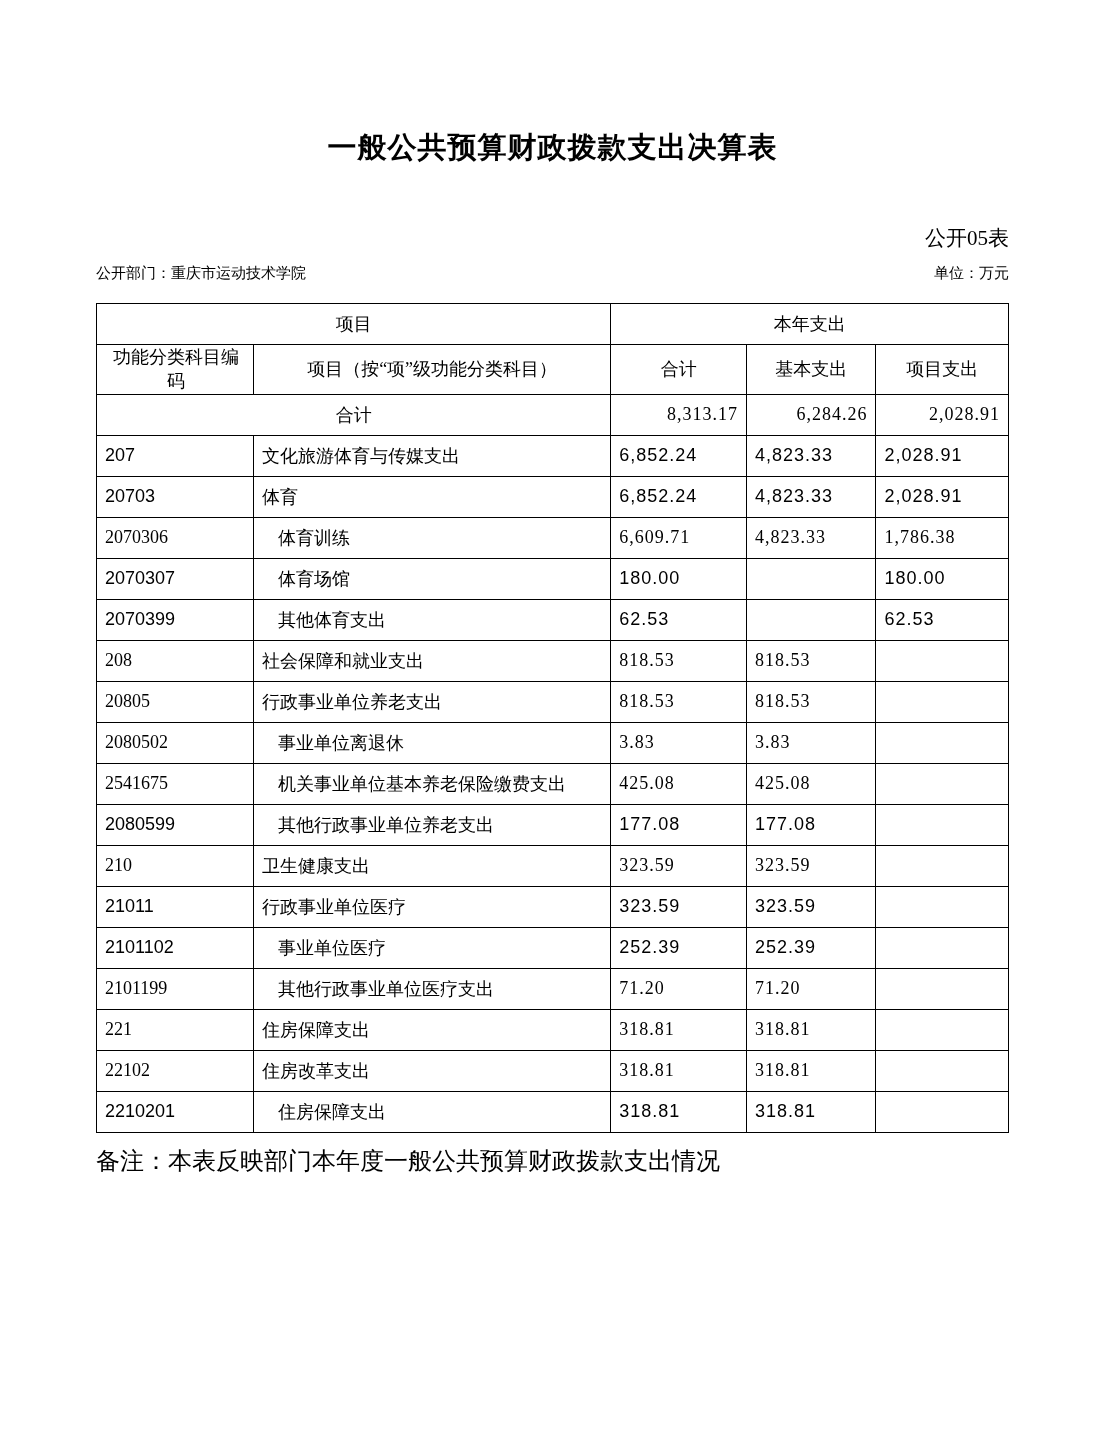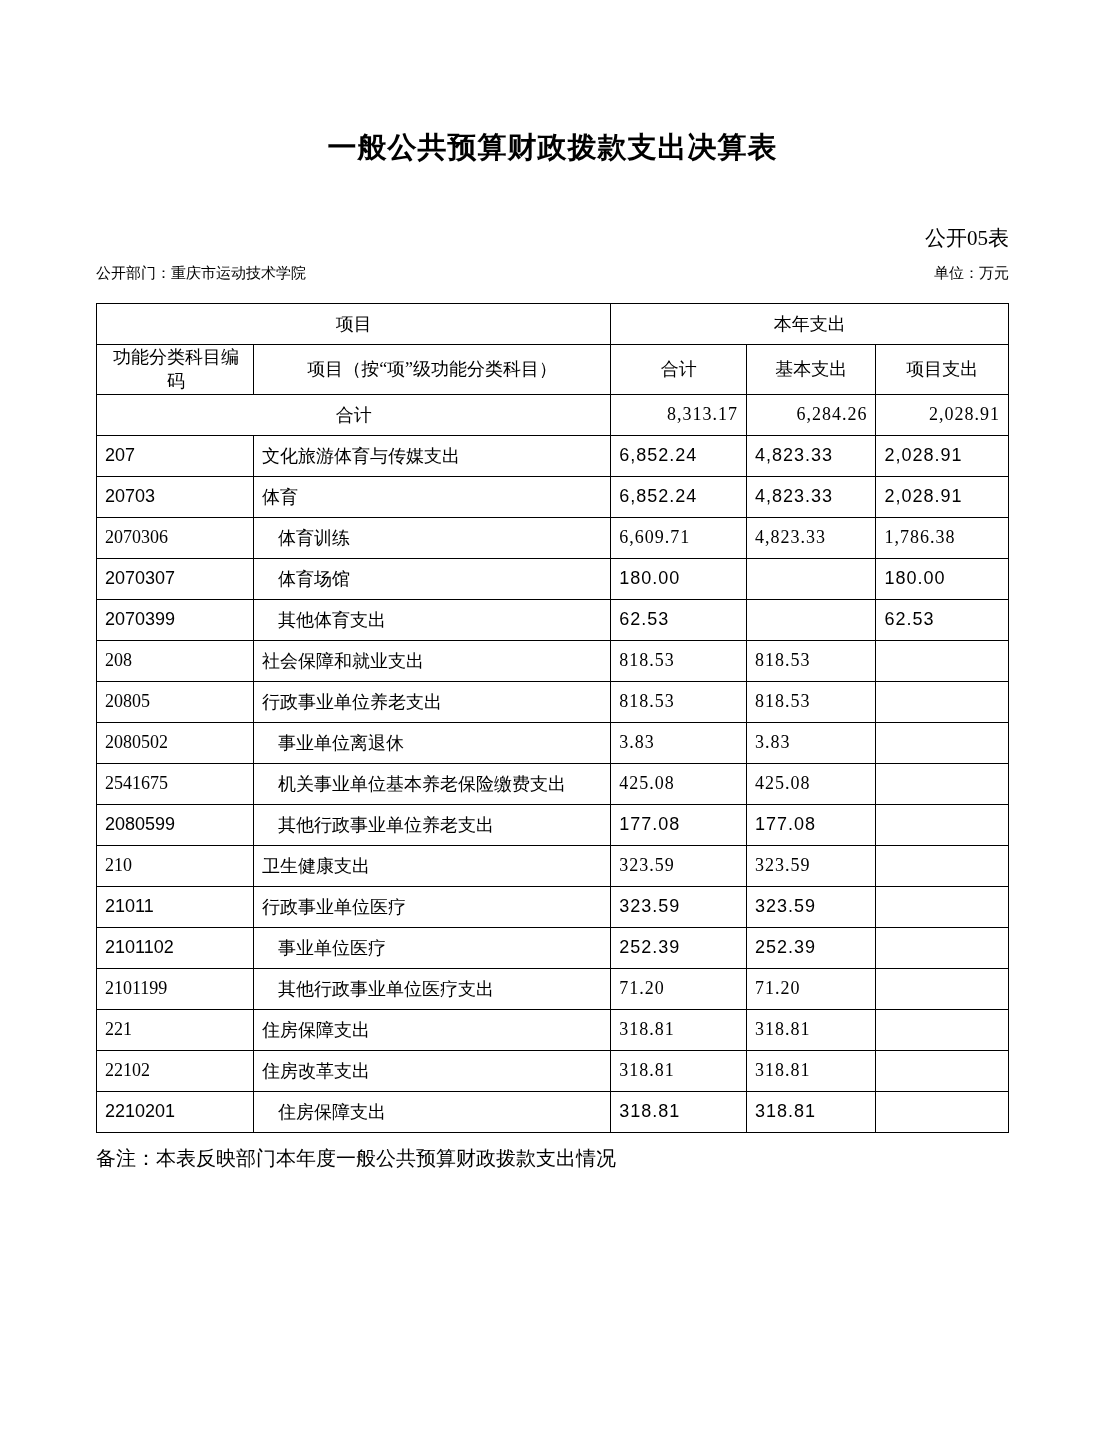--- a/index.html
+++ b/index.html
@@ -83,21 +83,21 @@
   }
   tr.sum td {
     text-align: center;
   }
   tr.sum td.num { text-align: right; }
   .bold td { font-weight: bold; font-family: "Liberation Sans", "DejaVu Sans", sans-serif; margin-left: 32px; }
   .bold td.num { font-family: "Liberation Sans", "DejaVu Sans", sans-serif; }
   .ind0 { padding-left: 8px !important; }
   .ind1 { padding-left: 24px !important; }
   .note {
-    font-size: 20px;
+    font-size: 24px;
     margin-top: 12px;
   }
   .hdr-code-cell {
     text-align: left;
     padding-left: 10px !important;
     line-height: 1.35;
   }
 </style>
 </head>
 <body>

